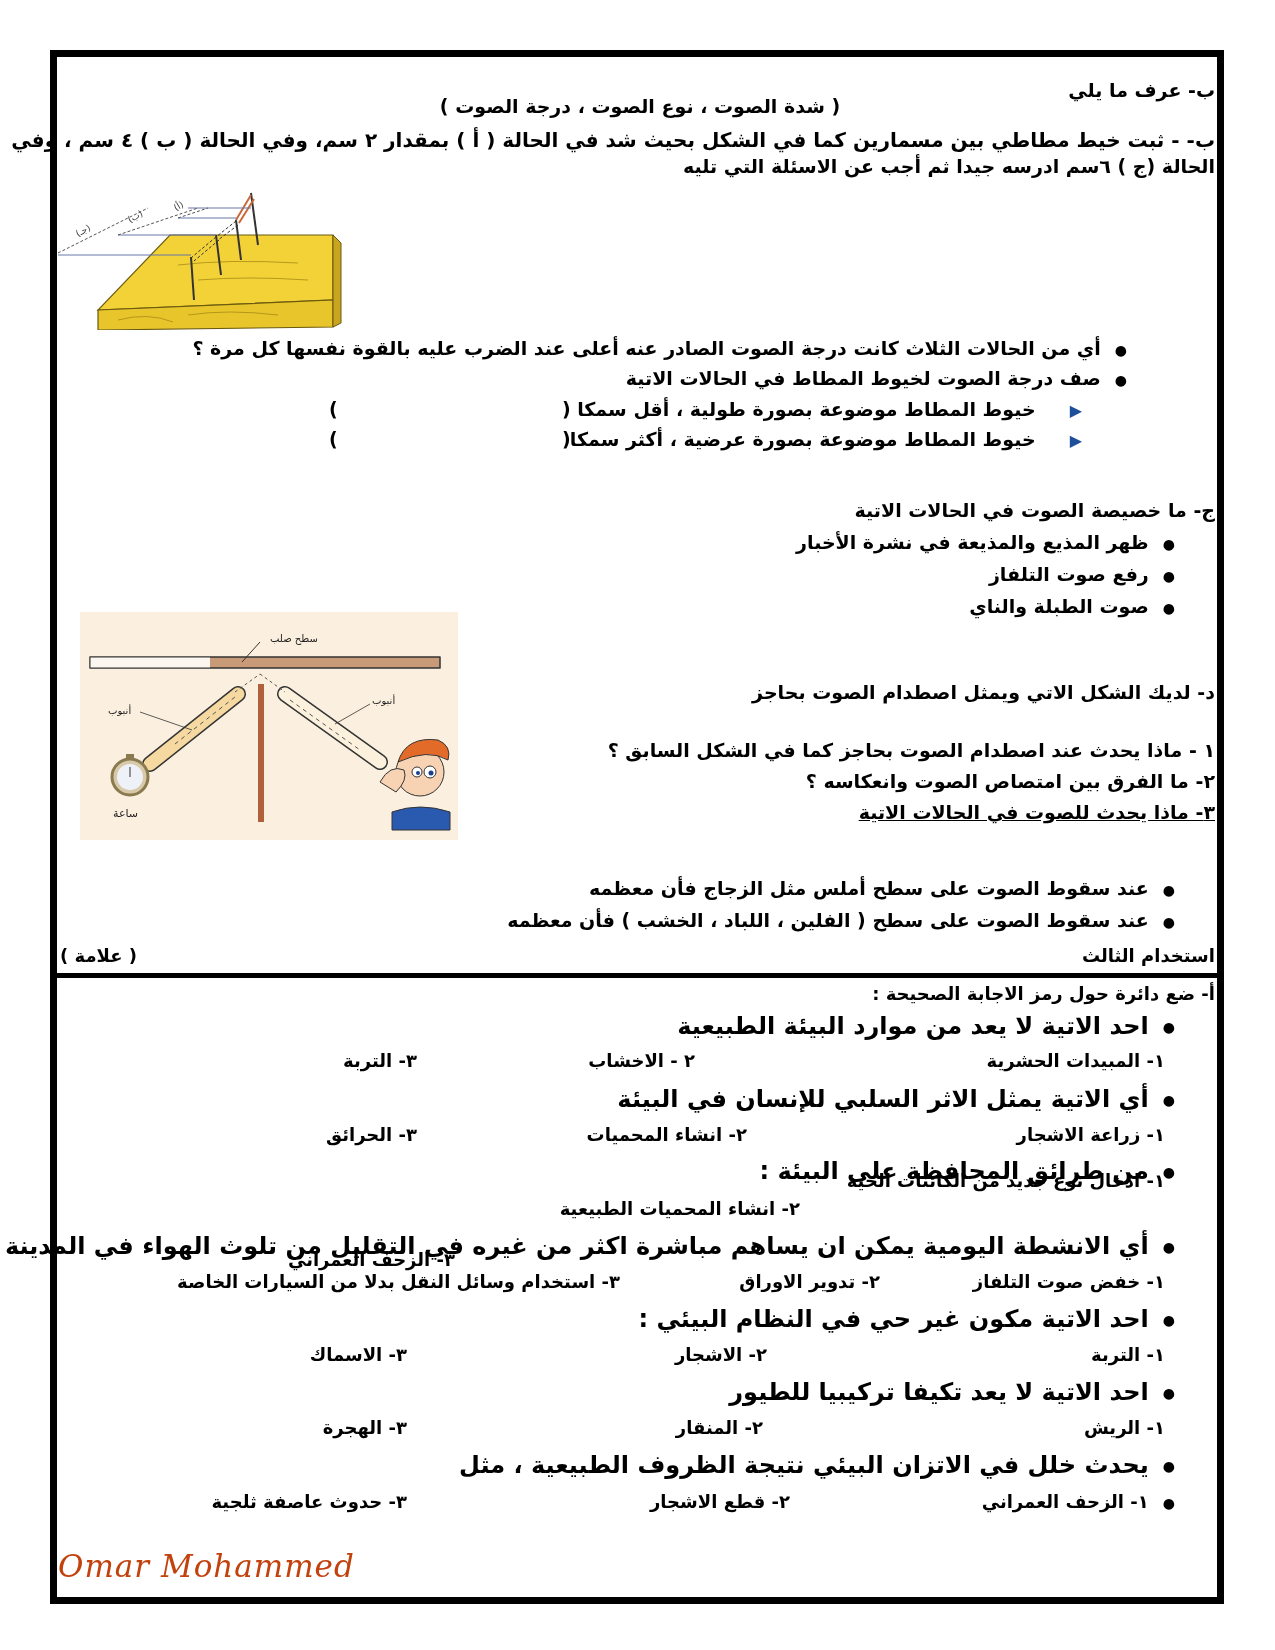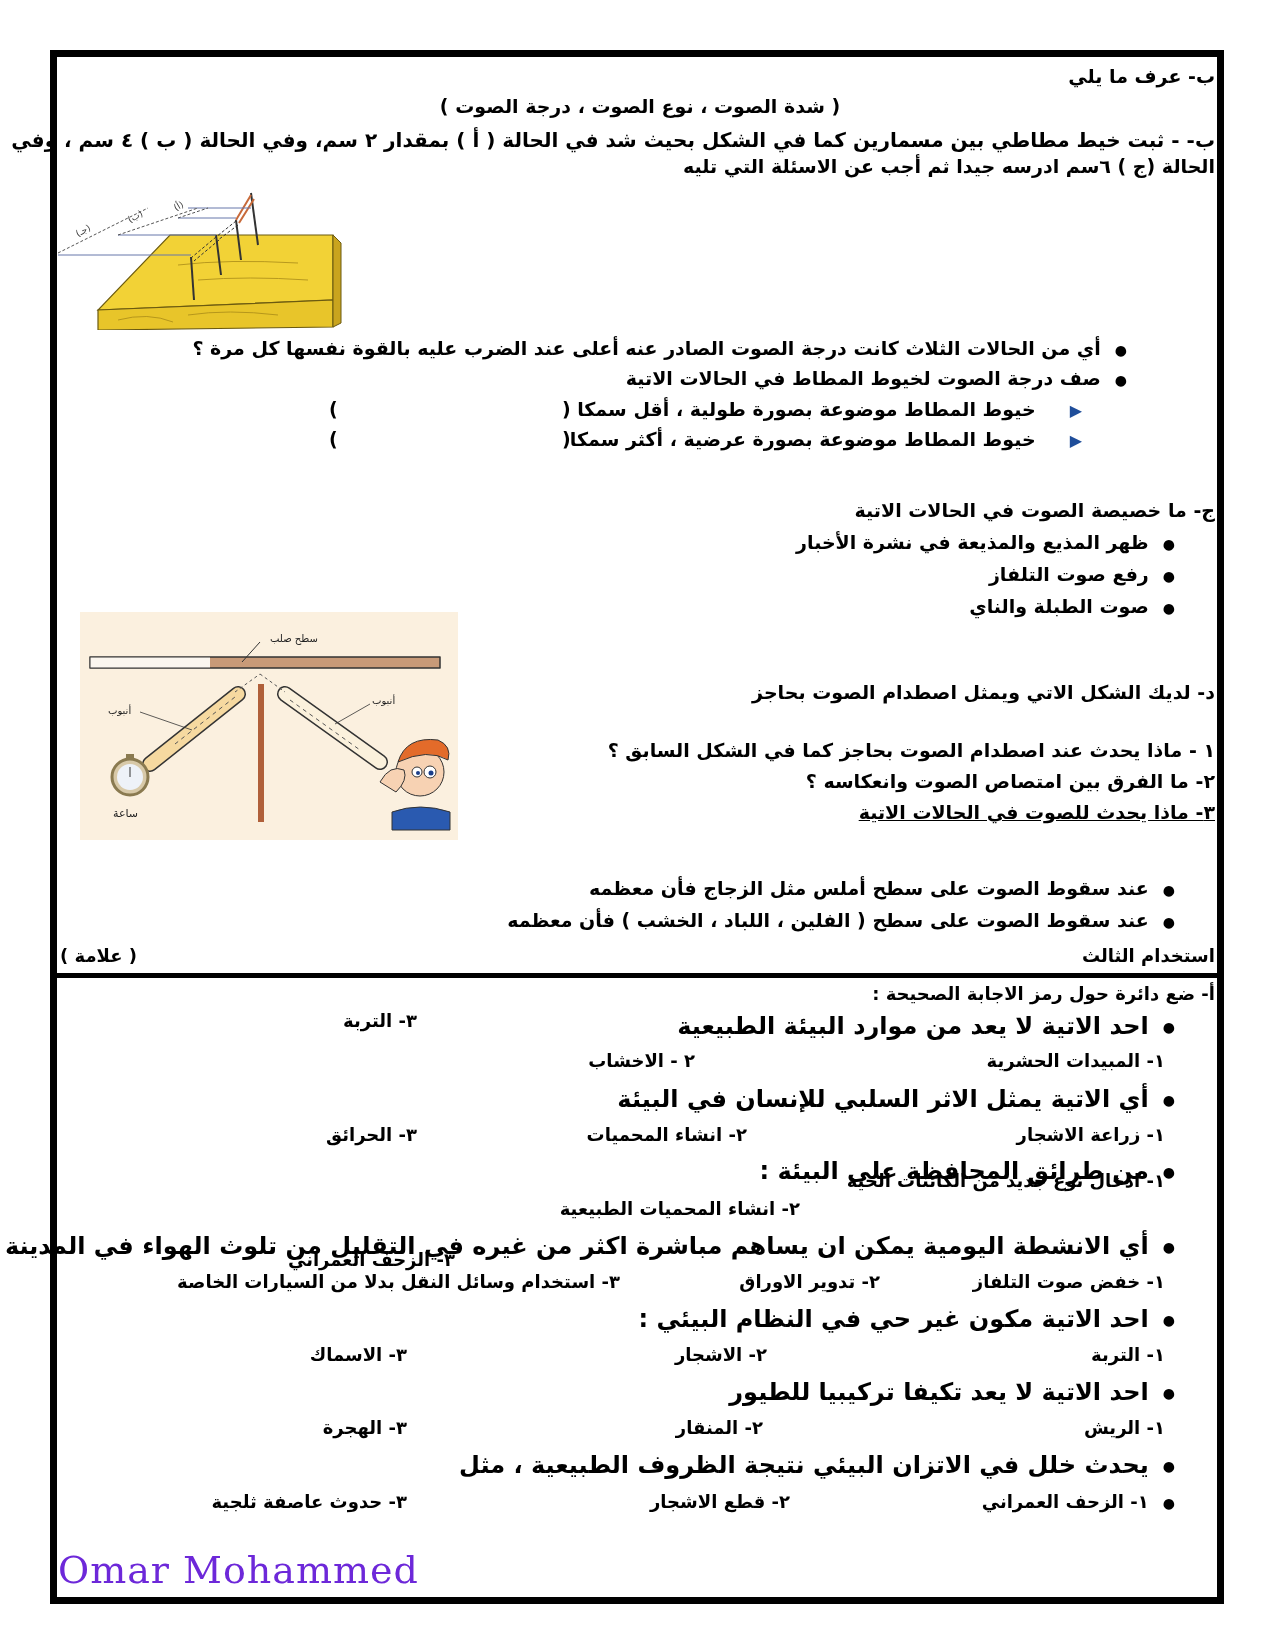--- a/index.html
+++ b/index.html
@@ -8,31 +8,31 @@
   .frame { position:absolute; left:50px; top:50px; width:1160px; height:1540px;
            border:7px solid #000; box-sizing:content-box; }
   .ln { position:absolute; direction:rtl; white-space:nowrap; font-weight:bold;
         font-size:19px; line-height:24px; }
   .r { right:1222px; }
   .big { font-size:24px; line-height:28px; }
   .bul::before { content:"\25CF"; font-size:14px; margin-left:14px; display:inline-block; vertical-align:middle; }
   .tri { color:#1f4e9a; font-size:16px; margin-left:34px; display:inline-block; }
   .divider { position:absolute; left:57px; width:1160px; top:973px; height:5px; background:#000; }
   .opt { position:absolute; direction:rtl; white-space:nowrap; font-weight:bold; font-size:18px; line-height:24px; }
-  .sig { position:absolute; left:58px; top:1548px; color:#6d28d9; font-family:"DejaVu Serif", serif;
-         font-size:38px; letter-spacing:1px; }
+  .sig { position:absolute; left:58px; top:1548px; color:#c2410c; font-family:"DejaVu Serif", serif;
+         font-style:italic; font-size:31px; letter-spacing:1px; }
   .fig1 { position:absolute; left:58px; top:185px; width:285px; height:145px; }
   .fig2 { position:absolute; left:80px; top:612px; width:378px; height:228px; background:#fbf0df; }
 </style>
 </head>
 <body>
 
 <div class="frame"></div>
 
-<div class="ln r" style="right:60px; top:64px;margin-left:24px;">ب- عرف ما يلي</div>
+<div class="ln r" style="right:60px; top:78px;margin-left:24px;">ب- عرف ما يلي</div>
 <div class="ln" style="left:405px; top:94px; width:470px; text-align:center;">( شدة الصوت ، نوع الصوت ، درجة الصوت )</div>
 
 <div class="ln" style="right:60px; top:128px; font-size:20px;">ب- - ثبت خيط مطاطي بين مسمارين كما في الشكل بحيث شد في الحالة ( أ ) بمقدار ٢ سم،  وفي الحالة ( ب ) ٤ سم ، وفي</div>
 <div class="ln" style="right:60px; top:154px;">الحالة (ج ) ٦سم ادرسه جيدا ثم أجب عن الاسئلة التي تليه</div>
 
 <svg class="fig1" viewBox="0 0 285 145">
   <polygon points="112,50 275,50 275,115 40,125" fill="#f2d236" stroke="#6b5a10" stroke-width="1.2"></polygon>
   <polygon points="40,125 275,115 275,142 40,145" fill="#e8c52a" stroke="#6b5a10" stroke-width="1.2"></polygon>
   <polygon points="275,50 283,58 283,138 275,142" fill="#c9a41e" stroke="#6b5a10" stroke-width="1"></polygon>
   <path d="M60,135 q30,-8 55,2 M130,130 q40,-6 90,0 M120,80 q50,-6 120,-2 M140,95 q50,-4 110,0" stroke="#a88a18" fill="none" stroke-width="0.8"></path>
@@ -120,21 +120,21 @@
 
 <div class="ln" style="right:60px; top:944px; font-size:18px;">استخدام الثالث</div>
 <div class="ln" style="left:60px; top:944px; font-size:18px;">( علامة )</div>
 <div class="divider"></div>
 
 <div class="ln" style="right:60px; top:982px; font-size:18px;">أ- ضع دائرة حول رمز الاجابة الصحيحة :</div>
 
 <div class="ln big bul" style="right:100px; top:1012px;">احد الاتية لا يعد من موارد  البيئة الطبيعية</div>
 <div class="opt" style="right:110px; top:1049px;">١-  المبيدات الحشرية</div>
 <div class="opt" style="right:580px; top:1049px;">٢  -  الاخشاب</div>
-<div class="opt" style="right:858px; top:1009px;margin-left:42px;">٣-  التربة</div>
+<div class="opt" style="right:858px; top:1049px;margin-left:42px;">٣-  التربة</div>
 
 <div class="ln big bul" style="right:100px; top:1085px;">أي الاتية يمثل الاثر السلبي للإنسان في البيئة</div>
 <div class="opt" style="right:110px; top:1123px;">١-  زراعة الاشجار</div>
 <div class="opt" style="right:528px; top:1123px;">٢-  انشاء المحميات</div>
 <div class="opt" style="right:858px; top:1123px;">٣- الحرائق</div>
 
 <div class="ln big bul" style="right:100px; top:1157px;">من طرائق المحافظة على البيئة :</div>
 <div class="opt" style="right:110px; top:1169px;">١-  ادخال نوع جديد من الكائنات الحية</div>
 <div class="opt" style="right:475px; top:1197px;">٢- انشاء المحميات الطبيعية</div>
 <div class="opt" style="right:820px; top:1248px;margin-left:44px;">٣- الزحف العمراني</div>

